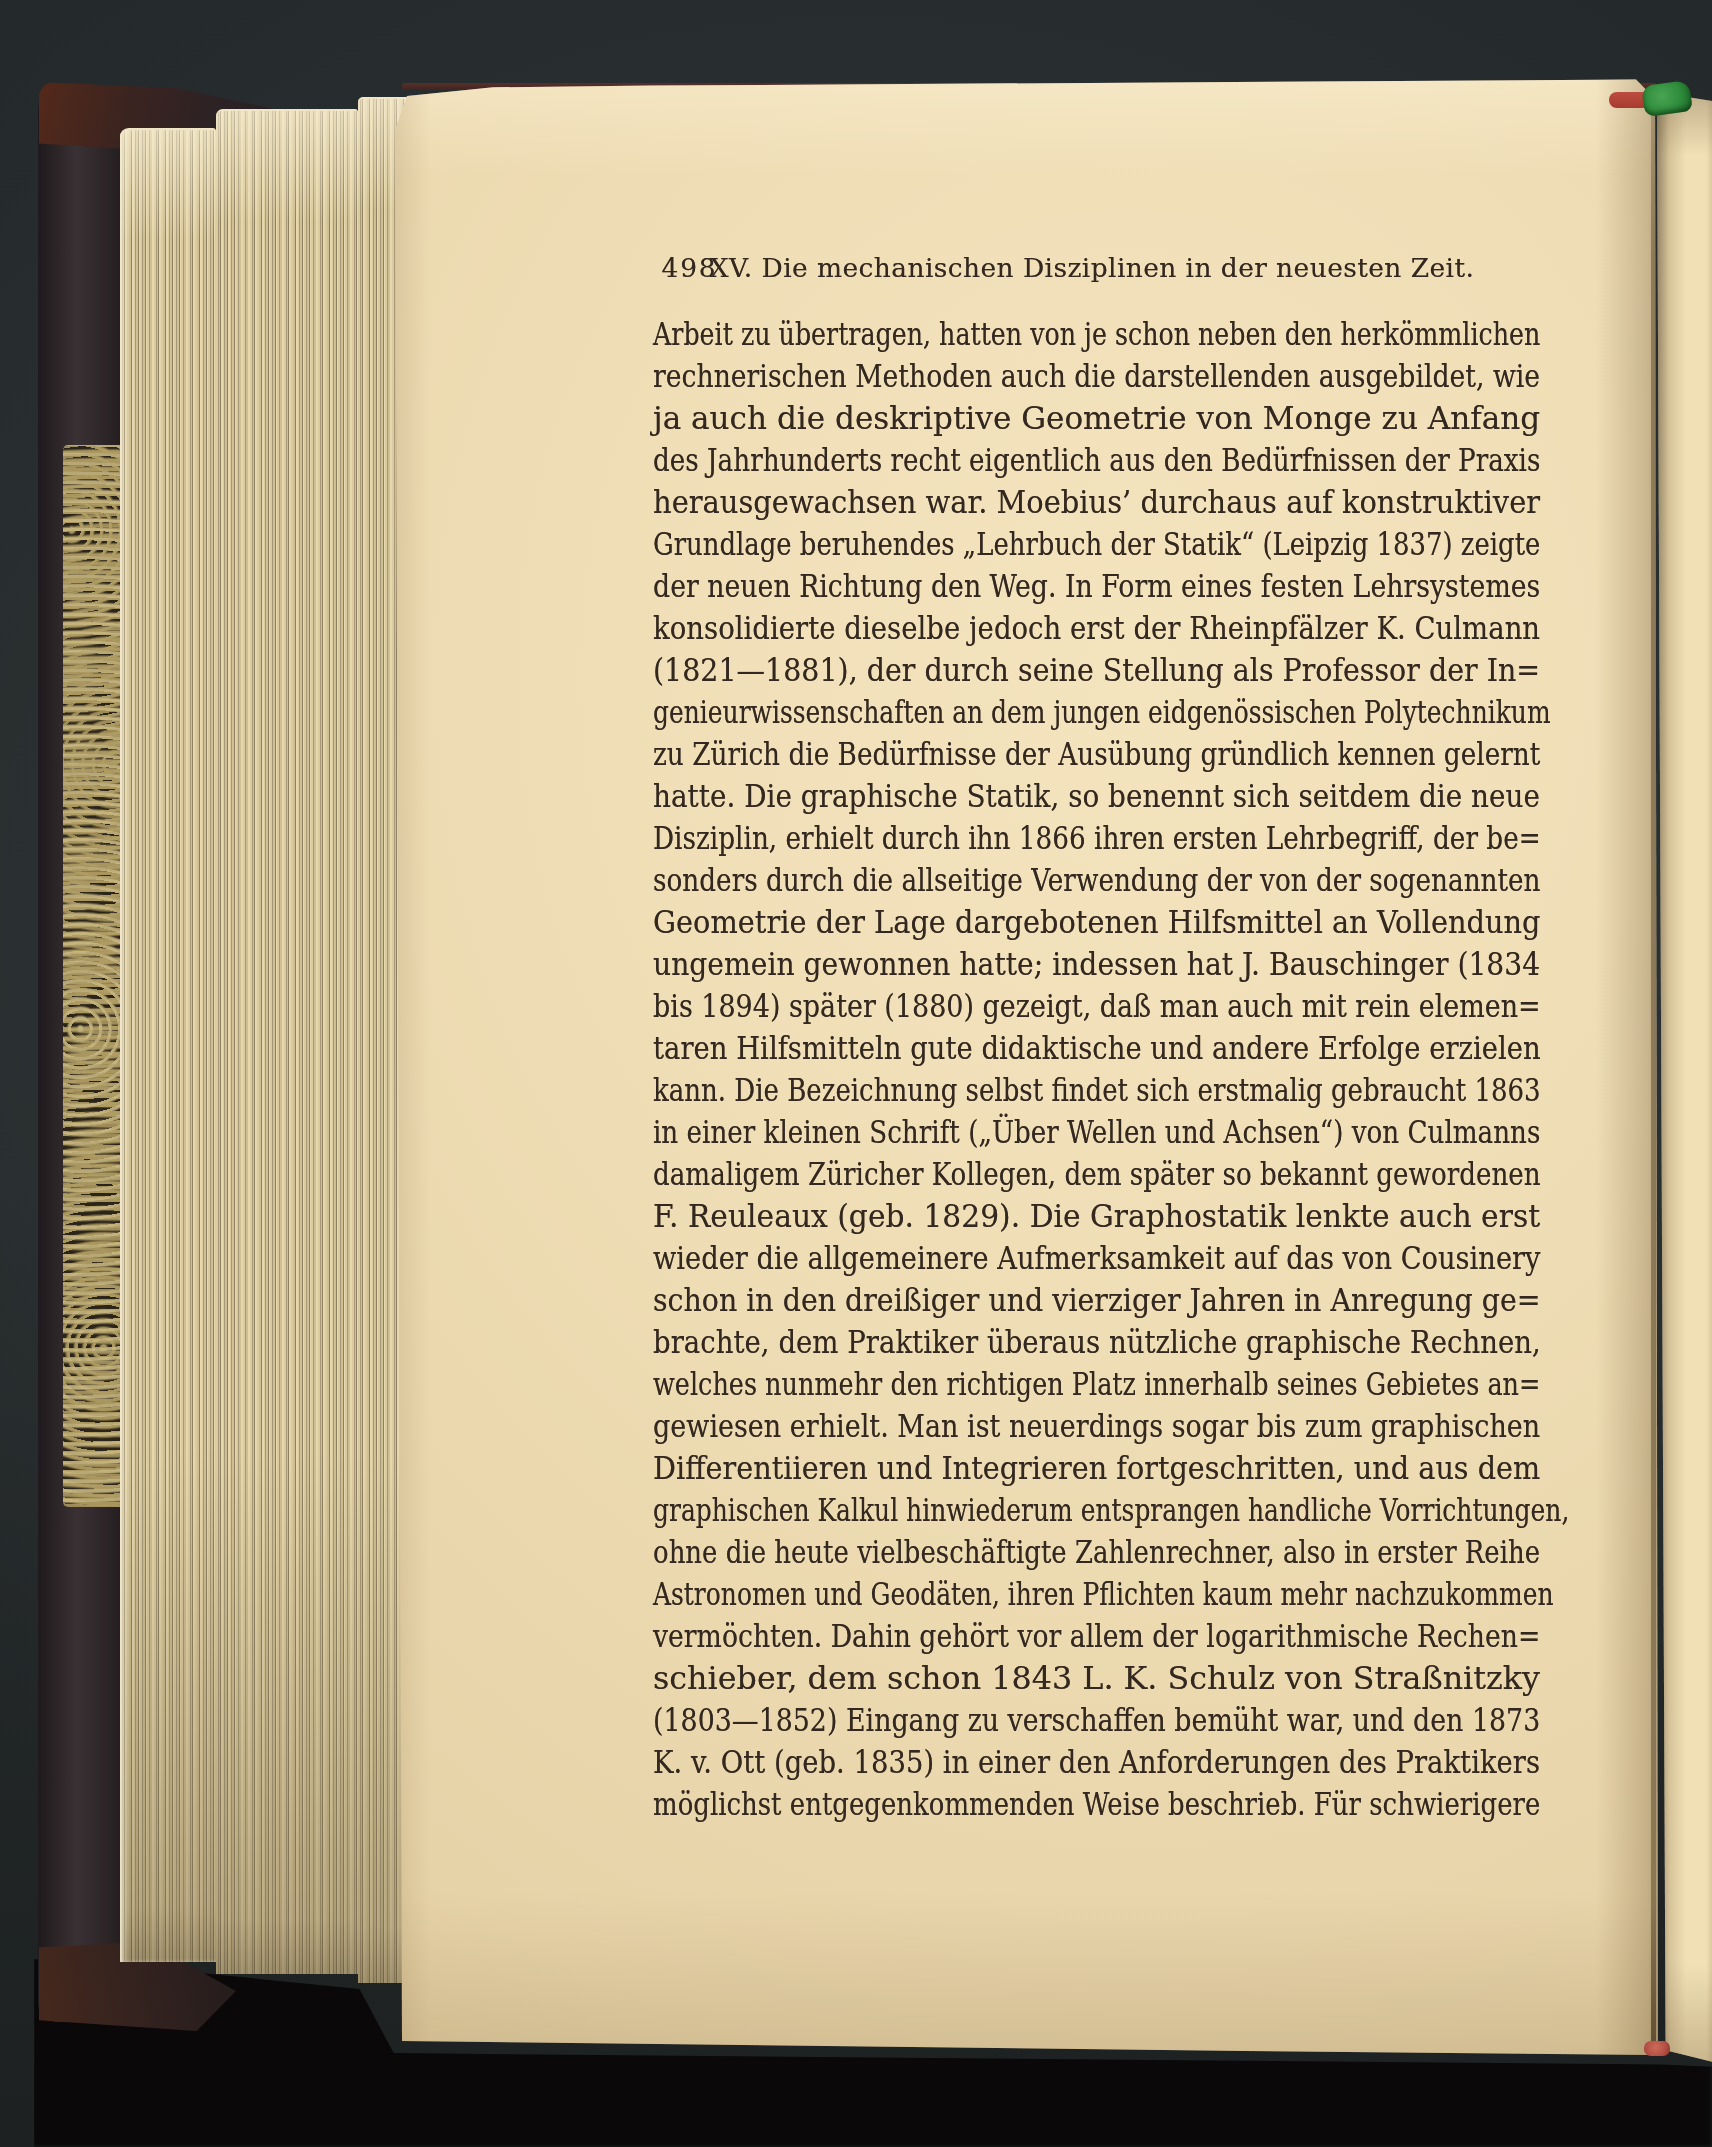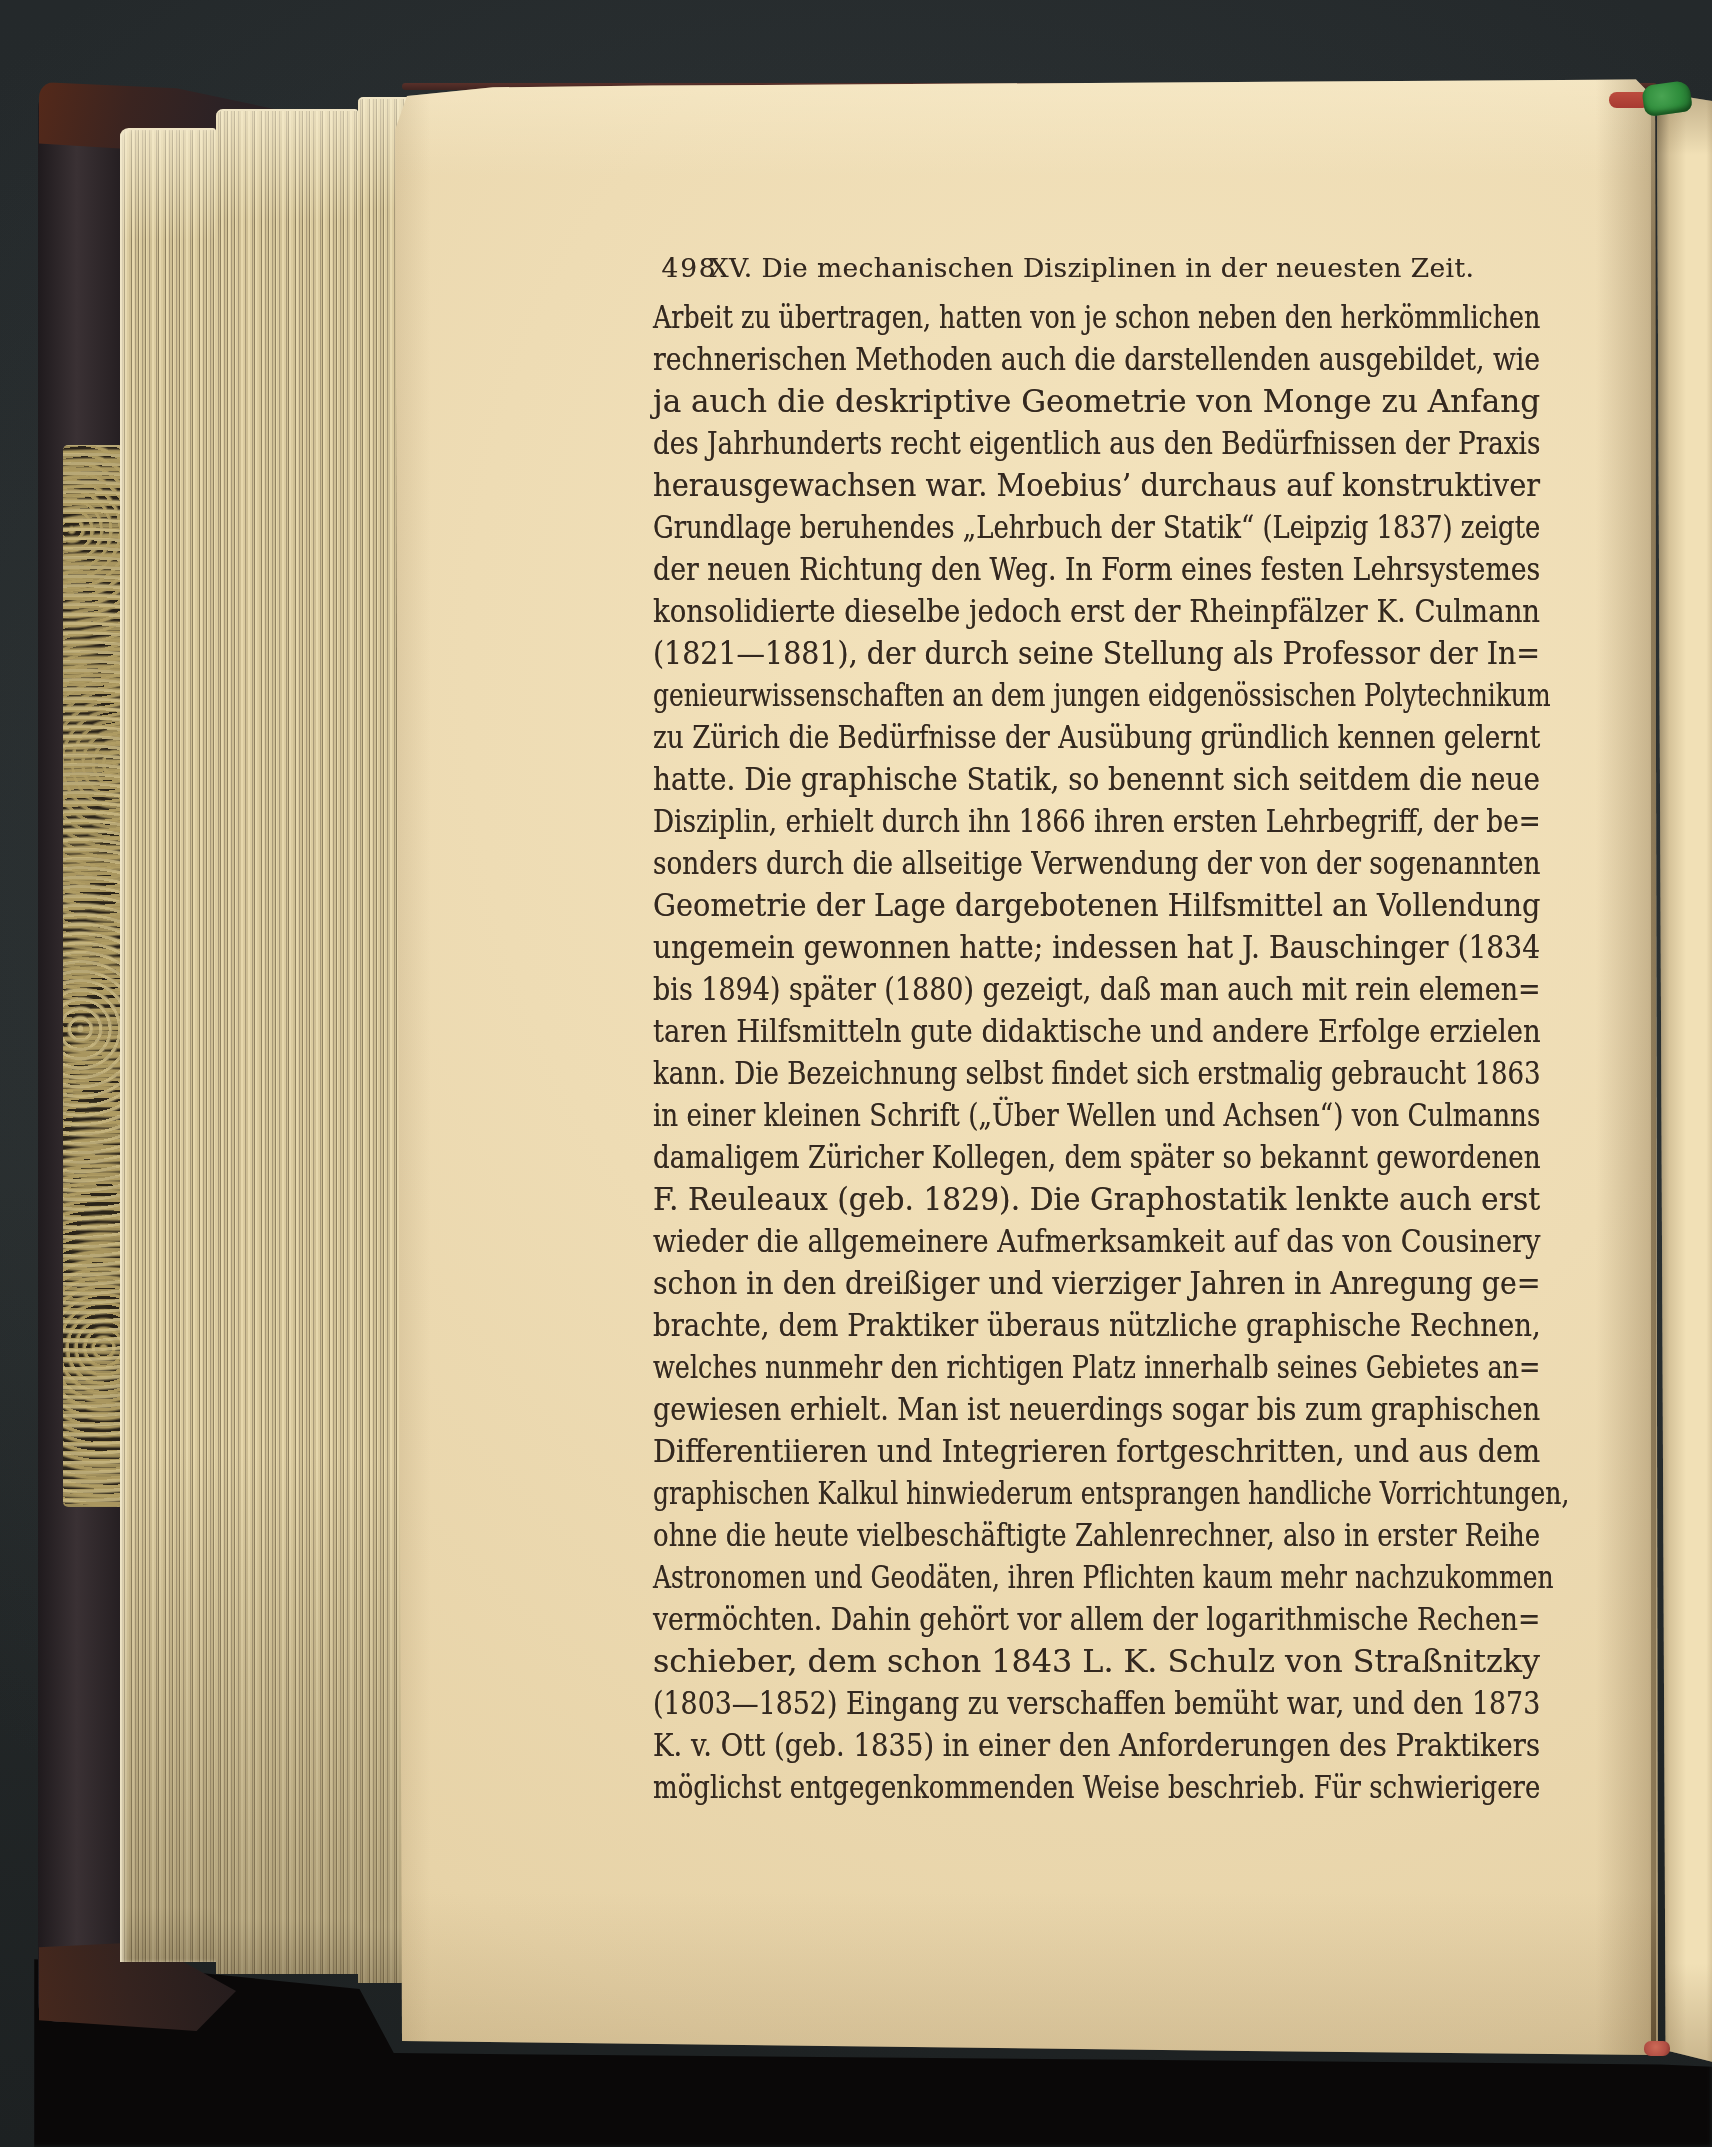--- a/index.html
+++ b/index.html
@@ -118,21 +118,21 @@
 
   
   .text-layer{
     left:653px;top:250px;width:878px;
     color:var(--ink,#33281f);
     text-shadow:0 0 0.5px rgba(51,40,31,.55);
   }
   .page-header{position:relative;height:36px;font-size:26.5px;line-height:36px;}
   .page-number{position:absolute;left:8.6px;top:0;letter-spacing:1.7px;}
   .running-header{display:block;text-align:center;letter-spacing:0.4px;}
-  .text-block{margin-top:10px;}
+  .text-block{margin-top:27px;}
   .tl{
     font-size:32px;line-height:42px;height:42px;
     white-space:nowrap;transform-origin:0 50%;
   }
 </style>
 </head>
 <body>
 
 <div class="abs book-shadow"></div>
 <div class="abs book-spine"></div>

